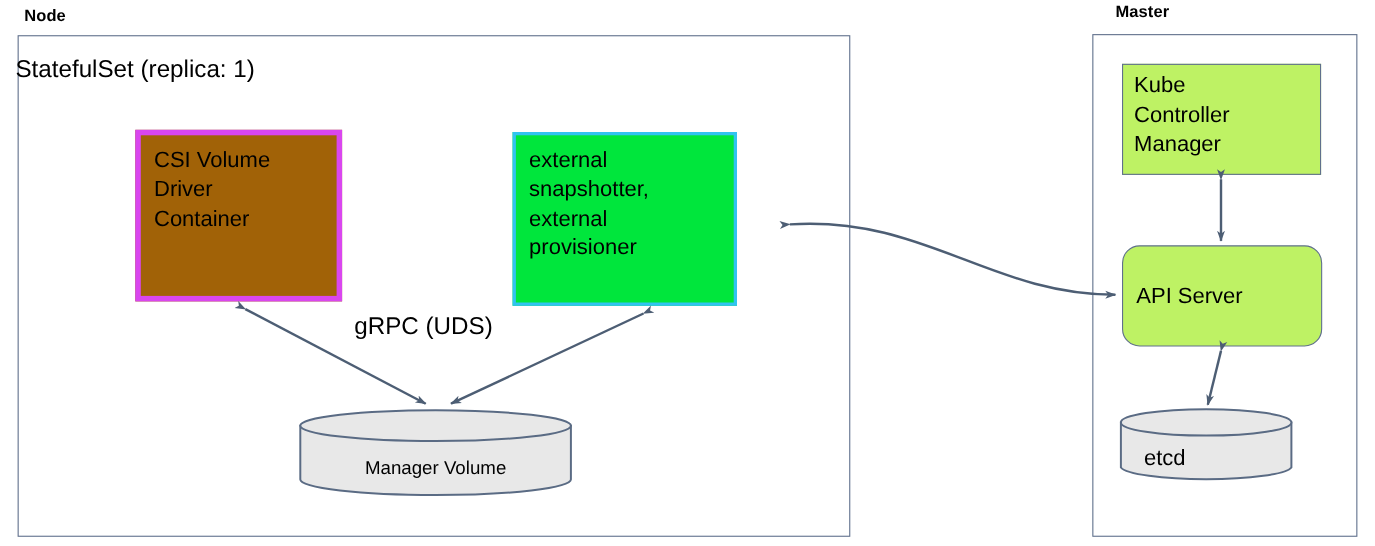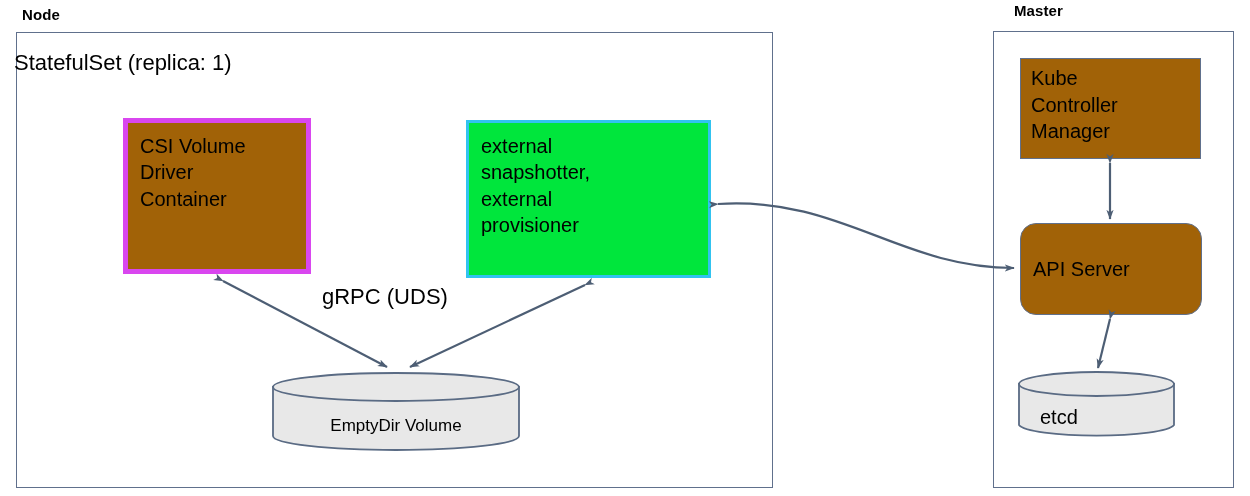--- a/index.html
+++ b/index.html
@@ -52,30 +52,30 @@
     line-height:1.32;
     padding:10px 0 0 12px;
     white-space:pre-line;
   }
   #csi-box{
     left:123px;top:118px;width:188px;height:156px;
     background:#a16207;
     border:5px solid #d946ef;
   }
   #sidecar-box{
-    left:466px;top:120px;width:245px;height:158px;
+    left:466px;top:120px;width:204px;height:158px;
     background:#00E63C;
     border:3px solid #31C3F0;
   }
 
   
   .grey-box{
     position:absolute;
     box-sizing:border-box;
-    background:#a16207;
+    background:#bef264;
     border:1.5px solid #60708c;
     font-size:20px;
     line-height:1.33;
     white-space:pre-line;
   }
   #kcm-box{left:1020px;top:58px;width:181px;height:101px;padding:6px 0 0 10px;}
   #api-box{left:1020px;top:223px;width:182px;height:92px;padding:0 0 0 12px;
            display:flex;align-items:center;border-radius:16px;}
 
   
@@ -128,21 +128,21 @@
   <div class="box" id="sidecar-box">external
 snapshotter,
 external
 provisioner</div>
 
   <div class="cyl" id="emptydir-cyl">
     <svg width="248" height="79" viewBox="0 0 248 79">
       <path d="M1,15 L1,64 A123,14 0 0,0 247,64 L247,15 Z" fill="#E8E8E8" stroke="#5A6B84" stroke-width="1.8"></path>
       <ellipse cx="124" cy="15" rx="123" ry="14" fill="#E8E8E8" stroke="#5A6B84" stroke-width="1.8"></ellipse>
     </svg>
-    <div class="cyl-label">EmptyDir Volume</div>
+    <div class="cyl-label">Manager Volume</div>
   </div>
 
   <div id="grpc-label">gRPC (UDS)</div>
 
   <div class="grey-box" id="kcm-box">Kube
 Controller
 Manager</div>
 
   <div class="grey-box" id="api-box">API Server</div>
 

